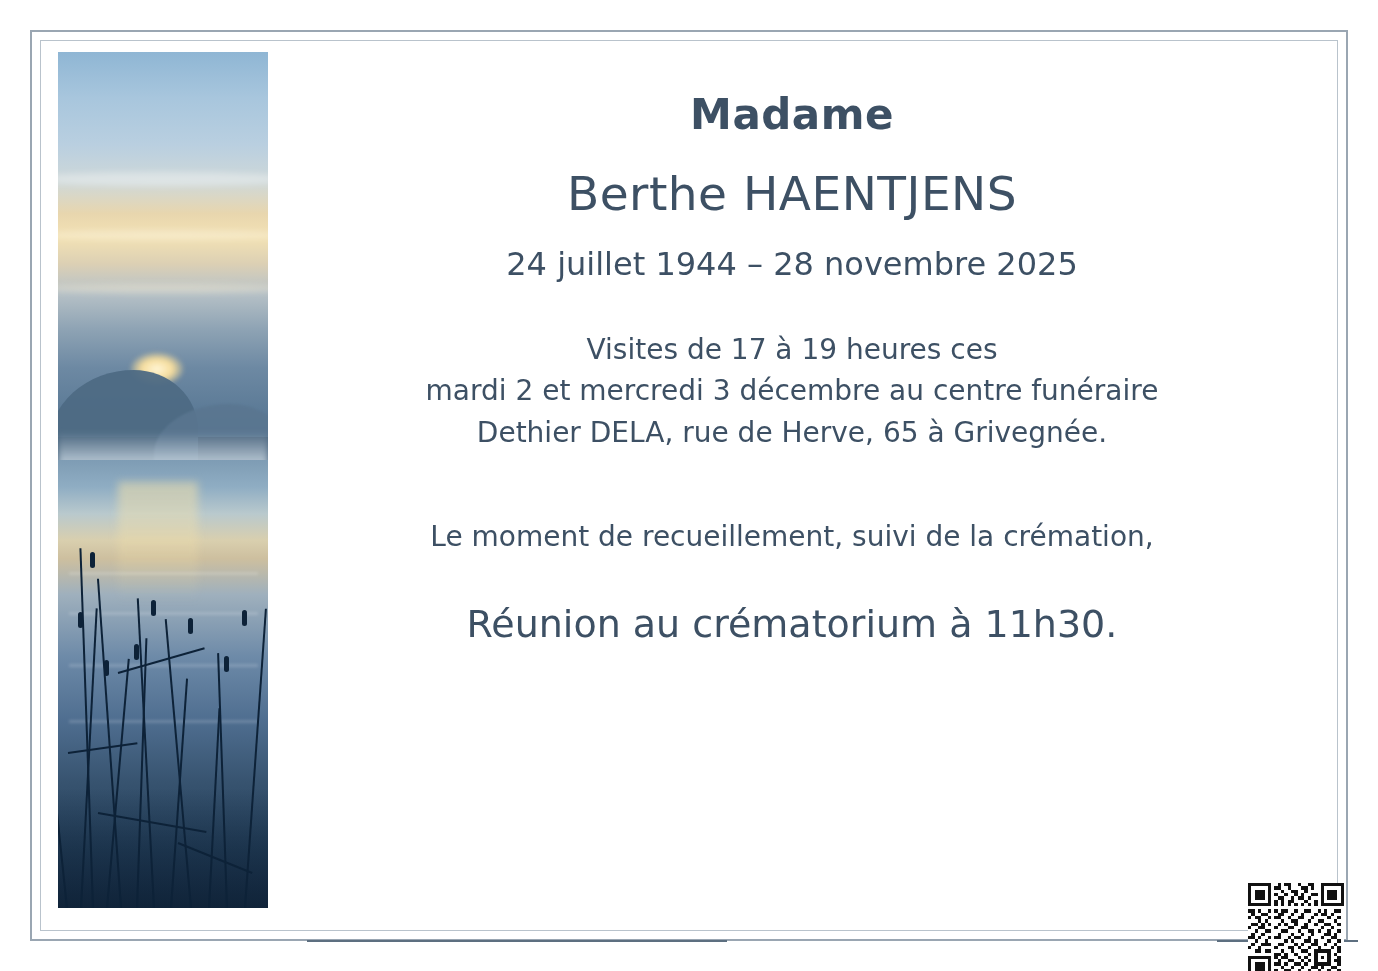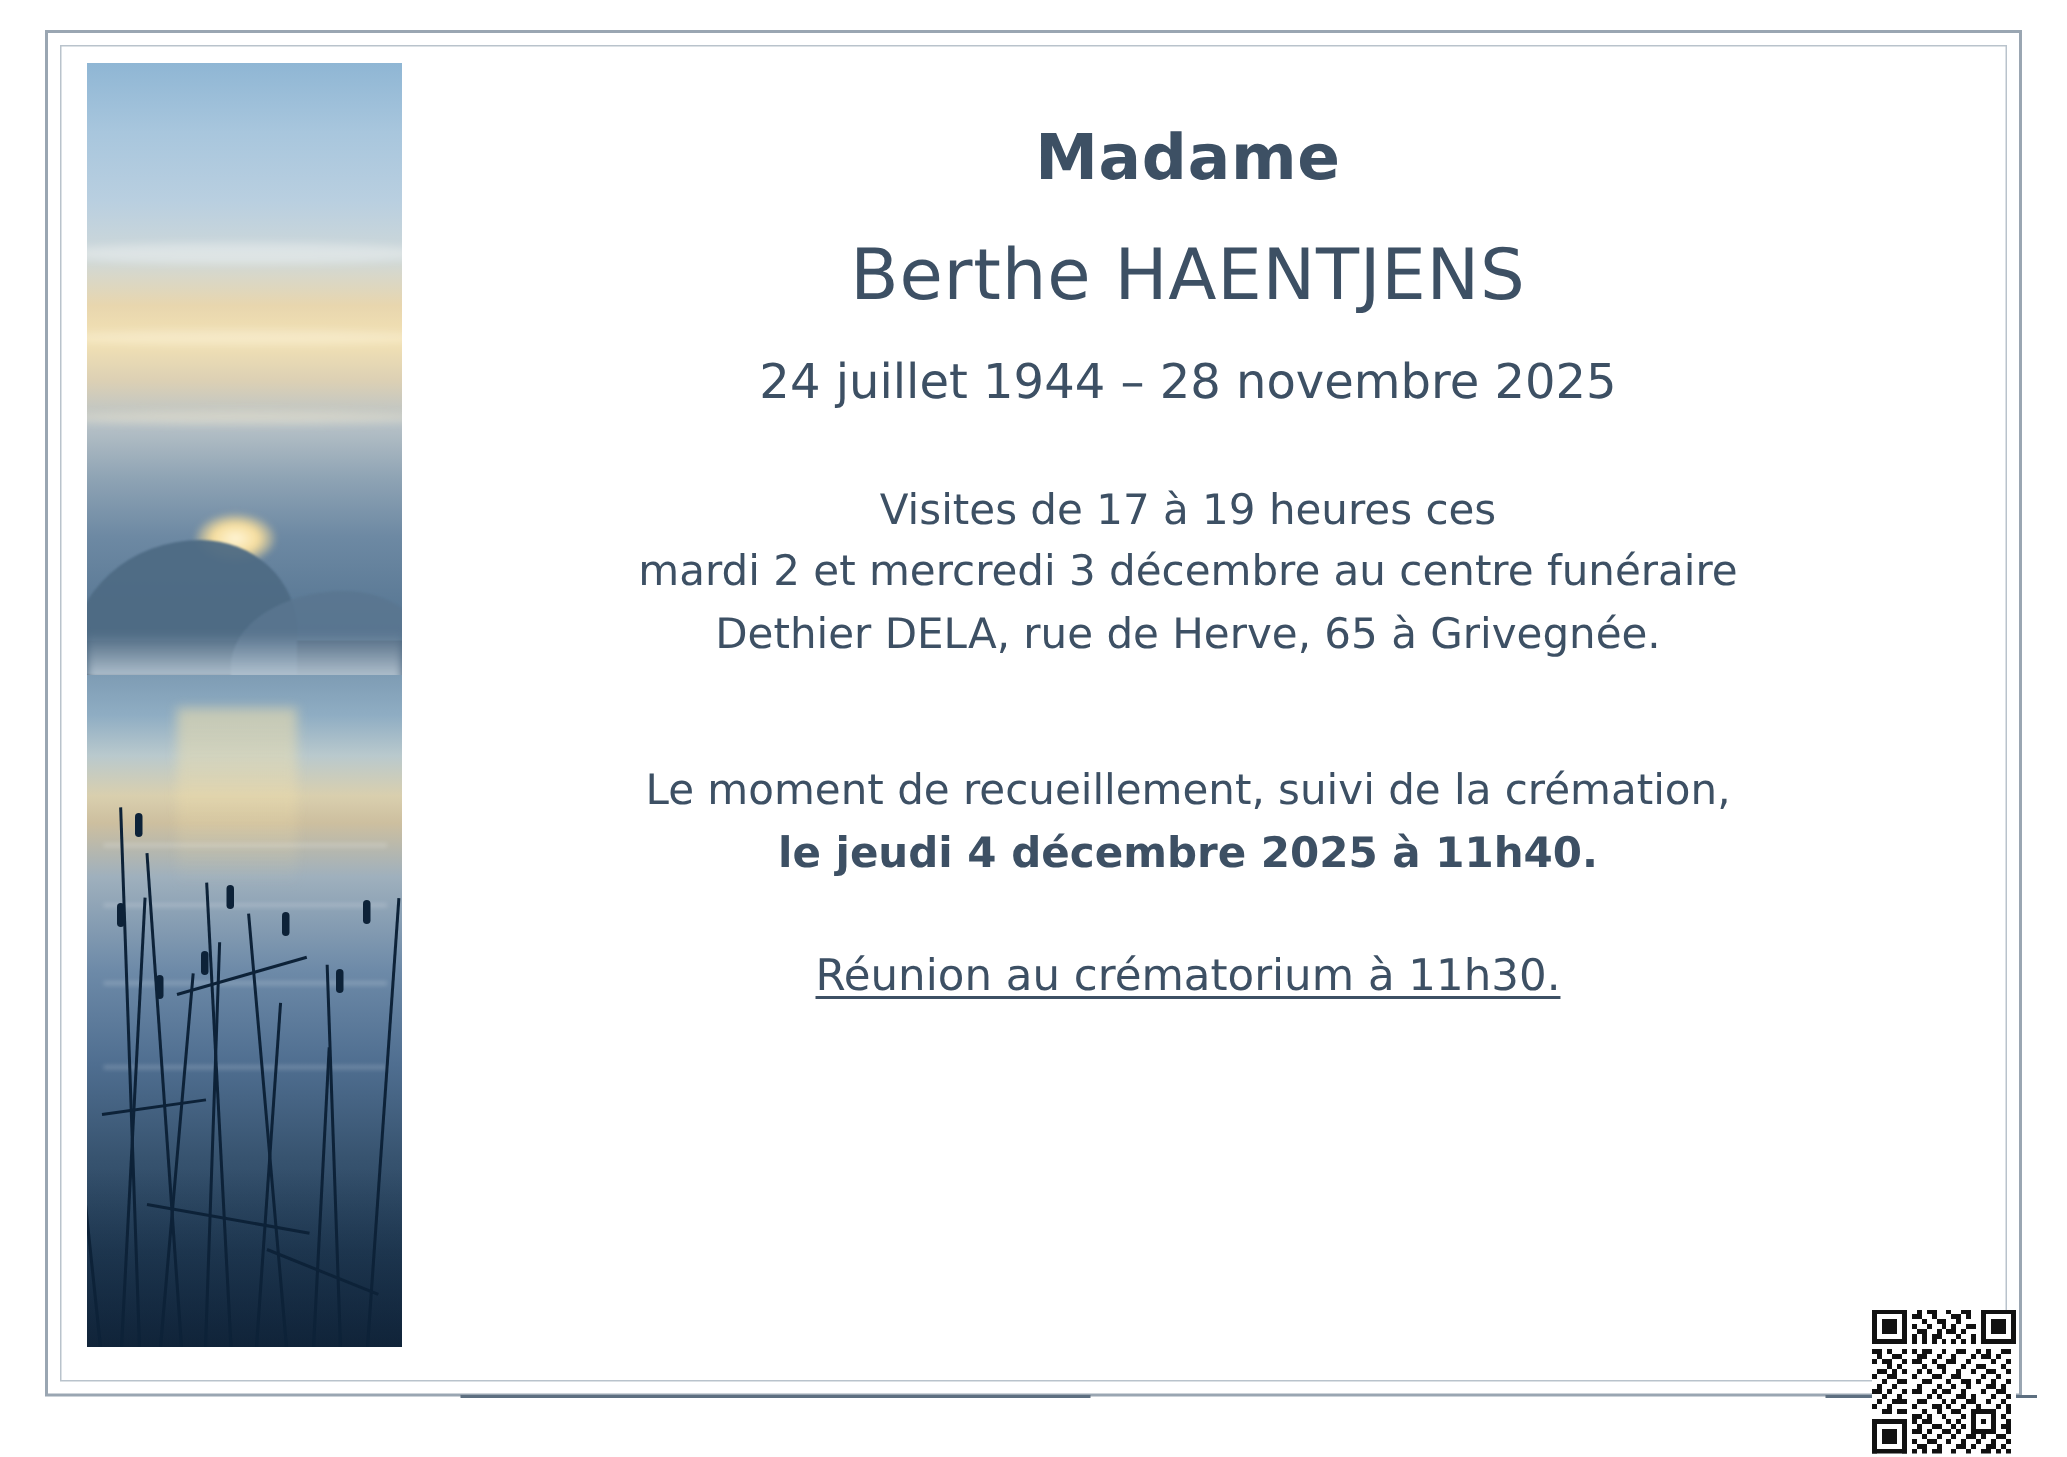--- a/index.html
+++ b/index.html
@@ -11,21 +11,21 @@
     width: 1378px;
     height: 971px;
     font-family: "DejaVu Sans", sans-serif;
     color: #3d5064;
     overflow: hidden;
   }
 
   .card {
     position: absolute;
     left: 30px;
-    top: 20px;
+    top: 30px;
     width: 1318px;
     height: 911px;
     box-sizing: border-box;
     border: 2px solid #9aa6b2;
     background: #ffffff;
   }
   .card-inner {
     position: absolute;
     left: 8px;
     top: 8px;
@@ -213,23 +213,22 @@
     font-size: 28px;
     line-height: 1.48;
     margin-top: 46px;
   }
   .para.second { margin-top: 63px; }
   .bold-line {
     font-weight: bold;
     font-size: 28px;
   }
   .reunion {
-    font-size: 29px;
+    font-size: 38px;
     margin-top: 44px;
-    text-decoration: underline;
     text-underline-offset: 4px;
   }
   .website {
     position: absolute;
     left: 560px;
     top: 880px;
     font-size: 25px;
     font-style: italic;
     color: #3d5064;
   }
@@ -327,21 +326,20 @@
     <div class="dates">24 juillet 1944 – 28 novembre 2025</div>
 
     <div class="para">
       <div>Visites de 17 à 19 heures ces</div>
       <div>mardi 2 et mercredi 3 décembre au centre funéraire</div>
       <div>Dethier DELA, rue de Herve, 65 à Grivegnée.</div>
     </div>
 
     <div class="para second">
       <div>Le moment de recueillement, suivi de la crémation,</div>
-      <div class="bold-line">le jeudi 4 décembre 2025 à 11h40.</div>
     </div>
 
     <div class="reunion">Réunion au crématorium à 11h30.</div>
   </div>
 
 
   <div class="rule-left"></div>
   <div class="rule-right"></div>
   <div class="rule-right2"></div>
 

